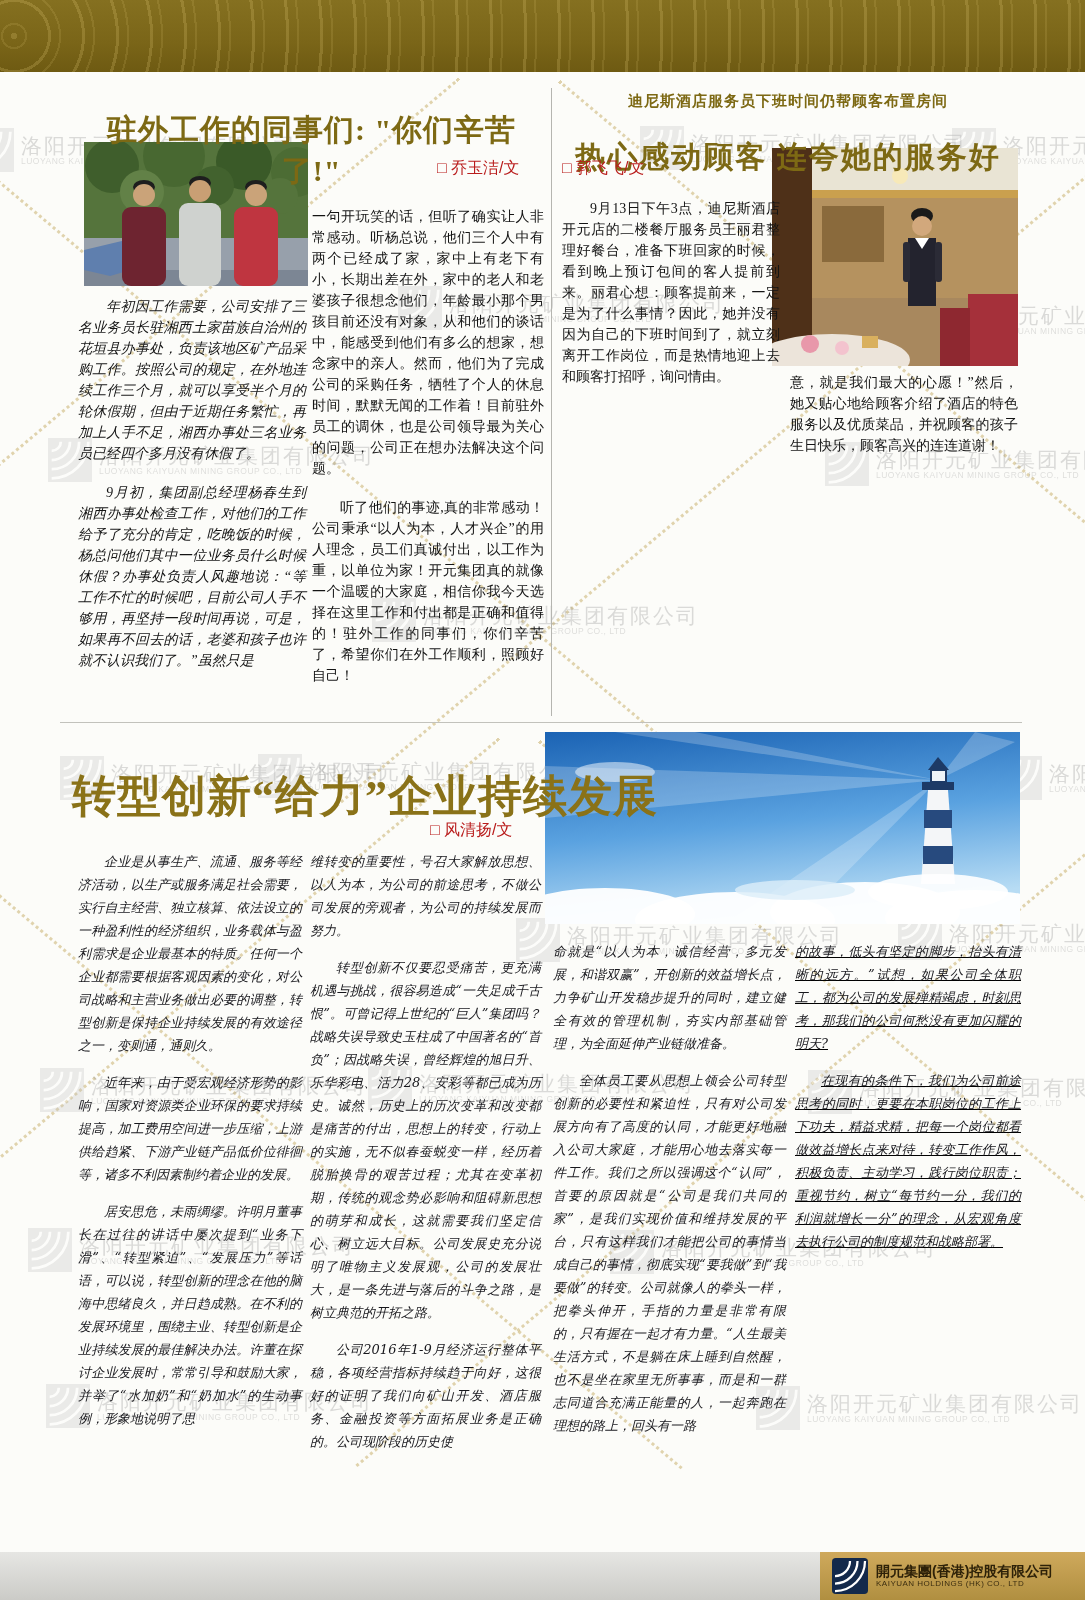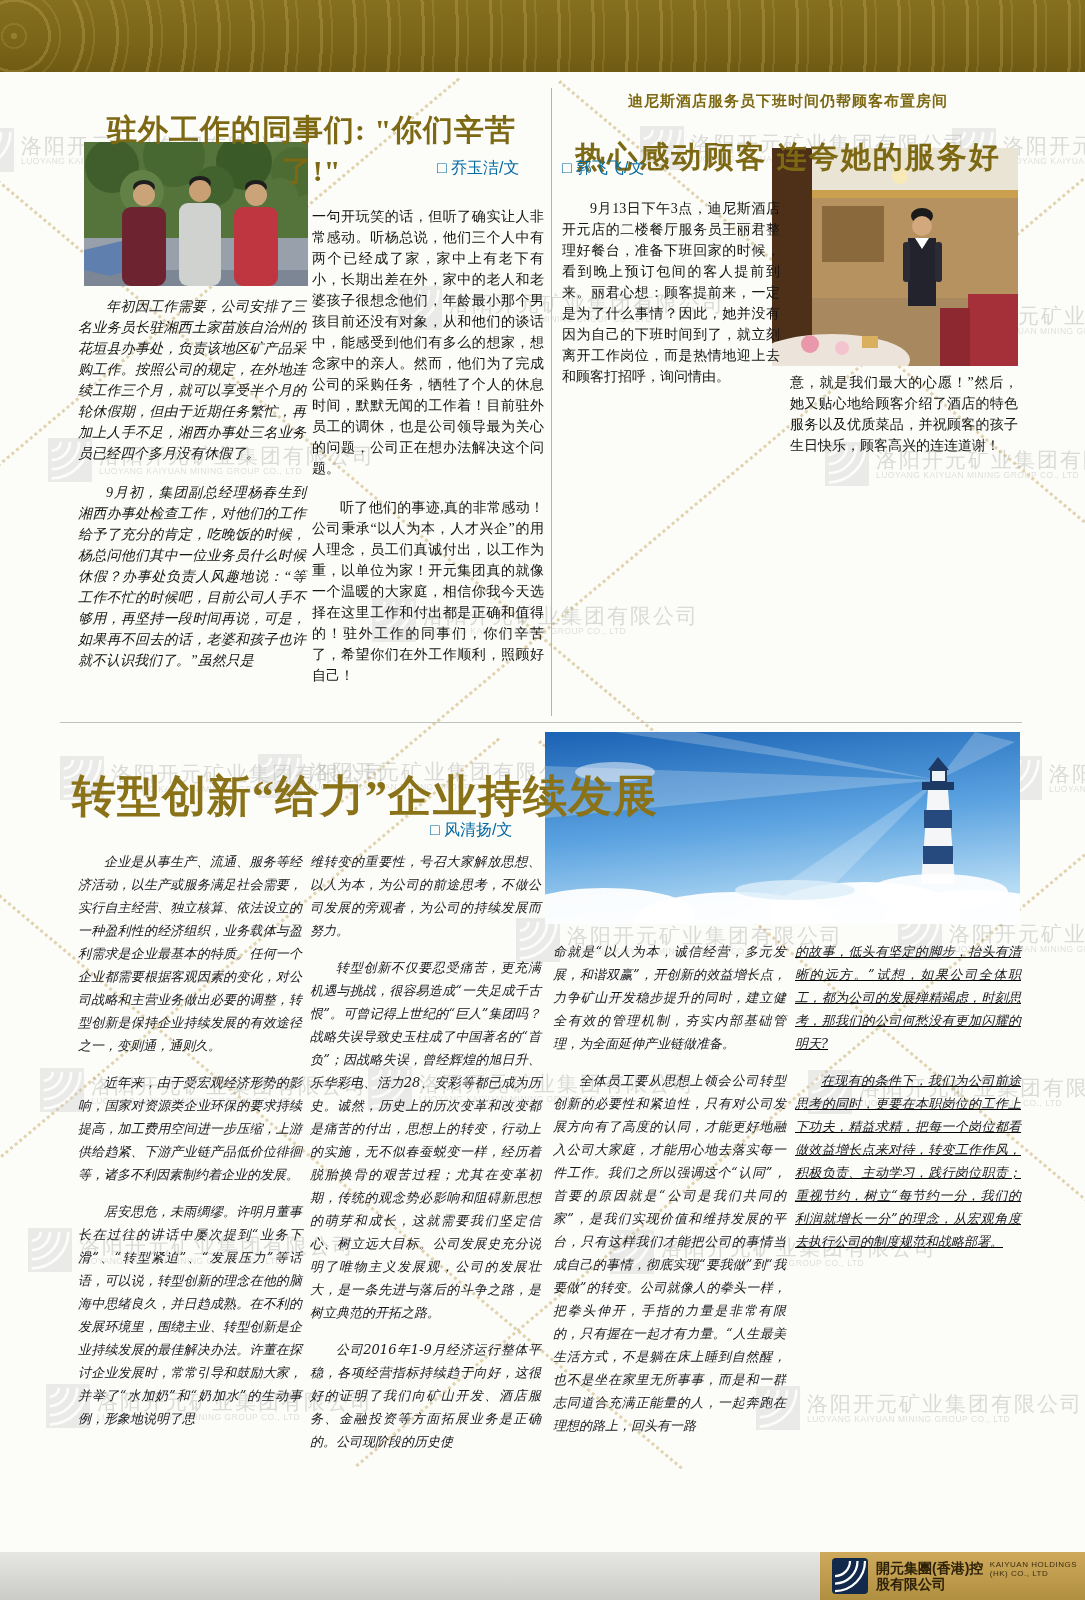--- a/index.html
+++ b/index.html
@@ -17,21 +17,21 @@
   .wm .cn{font-family:"Liberation Sans","DejaVu Sans",sans-serif;font-size:21px;color:#8d8d8d;letter-spacing:2px;white-space:nowrap;}
   .wm .en{font-family:"Liberation Sans","DejaVu Sans",sans-serif;font-size:8.5px;color:#9a9a9a;white-space:nowrap;letter-spacing:.5px;}
   
   .dot-line{position:absolute;width:1100px;border-top:3px dotted rgba(186,156,70,.42);z-index:0;transform-origin:0 0;}
   
   .hl{position:absolute;font-weight:700;color:#7d6914;z-index:4;text-align:center;}
   .hl-left{left:78px;top:90px;width:467px;font-size:30px;letter-spacing:1px;}
   .kicker{left:556px;top:92px;width:464px;font-size:15px;letter-spacing:1px;}
   .hl-right{left:556px;top:117px;width:464px;font-size:30px;letter-spacing:2px;}
   .hl-bottom{left:72px;top:738px;width:620px;font-size:44px;letter-spacing:1px;text-align:left;color:#8a7218;}
-  .byline{position:absolute;z-index:4;font-family:"Liberation Sans","DejaVu Sans",sans-serif;font-size:16px;color:#0369a1;}
+  .byline{position:absolute;z-index:4;font-family:"Liberation Sans","DejaVu Sans",sans-serif;font-size:16px;color:#b91c1c;}
   .by-left{left:437px;top:158px;}
   .by-right{left:562px;top:158px;text-align:center;}
   .by-bottom{left:430px;top:820px;}
   
   .photo{position:absolute;z-index:2;overflow:hidden;}
   .photo svg{display:block;width:100%;height:100%;}
   .photo1{left:84px;top:142px;width:224px;height:144px;}
   .photo2{left:772px;top:148px;width:246px;height:218px;}
   .photo3{left:545px;top:732px;width:475px;height:192px;}
   
@@ -49,21 +49,21 @@
   .col-b4{left:795px;top:940px;width:226px;text-decoration:underline;}
   
   .vdiv{position:absolute;left:551px;top:88px;width:1px;height:628px;background:#b5b5b0;z-index:2;}
   .hdiv{position:absolute;left:60px;top:722px;width:962px;height:1px;background:#c2c2bc;z-index:2;}
   
   .footer-band{position:absolute;left:0;top:1552px;width:1085px;height:48px;z-index:3;
     background:linear-gradient(#e6e6e3,#cbcbc7);}
   .footer-logo-block{position:absolute;left:820px;top:1552px;width:265px;height:48px;z-index:4;
     background:linear-gradient(#cfa95c,#b08f40);display:flex;align-items:center;gap:8px;padding-left:12px;box-sizing:border-box;}
   .footer-logo-block svg{width:36px;height:36px;flex:0 0 auto;}
-  .footer-text{display:flex;flex-direction:row;line-height:1.15;}
+  .footer-text{display:flex;flex-direction:column;line-height:1.15;}
   .footer-cn{font-family:"Liberation Sans","DejaVu Sans",sans-serif;font-weight:700;font-size:14px;color:#2d2108;}
   .footer-en{font-family:"Liberation Sans","DejaVu Sans",sans-serif;font-size:8px;color:#3c2e10;letter-spacing:.5px;}
 </style>
 </head>
 <body>
 
 <div class="page">
 
   <div class="top-band"></div>
 

